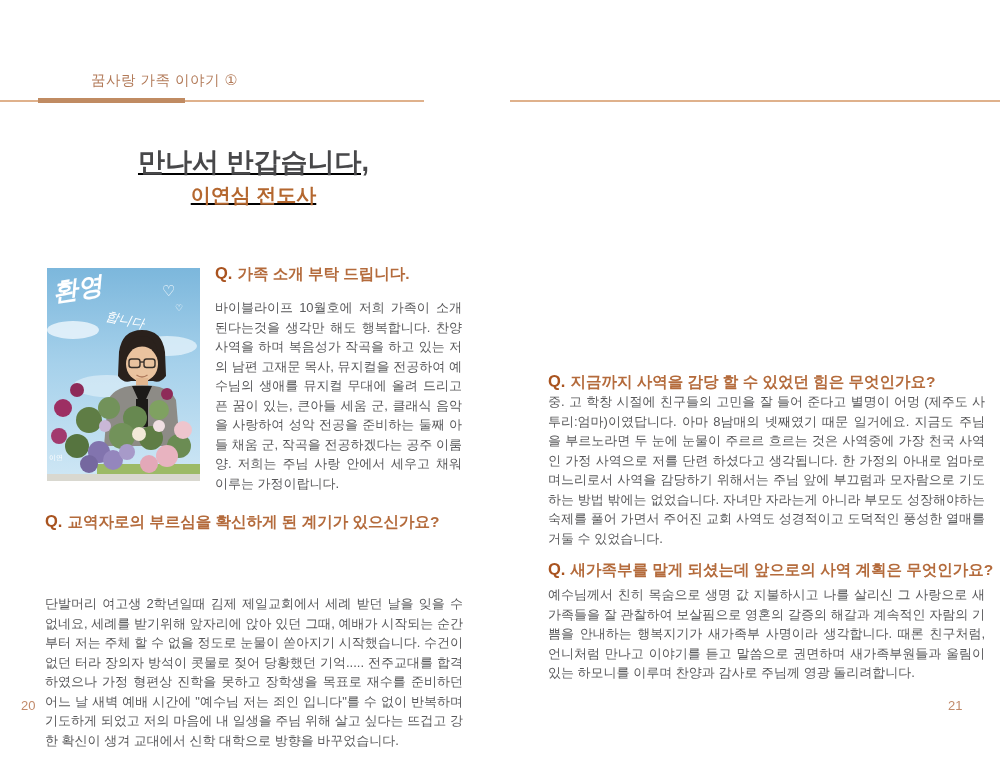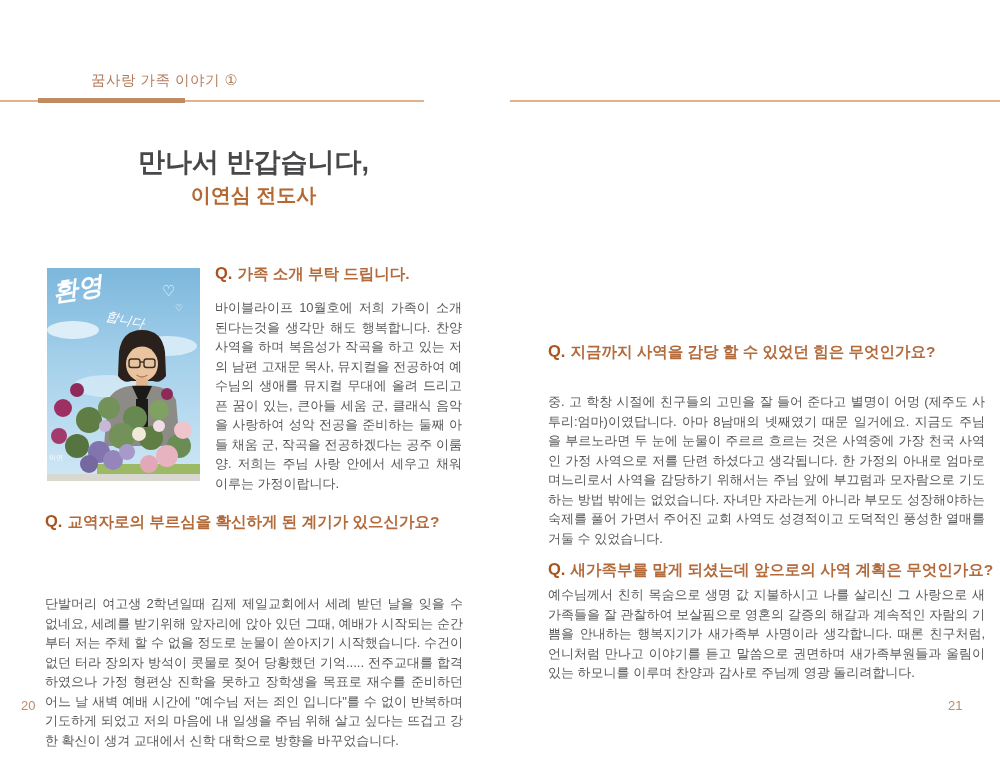--- a/index.html
+++ b/index.html
@@ -5,21 +5,21 @@
   html,body{margin:0;padding:0;background:#ffffff;}
   body{font-family:"Liberation Sans","DejaVu Sans",sans-serif;}
   .sheet{position:relative;width:1000px;height:772px;background:#ffffff;overflow:hidden;}
 
   .header-label{position:absolute;left:45px;top:71px;font-size:14.5px;letter-spacing:.5px;color:#b27a58;margin-left:46px;}
   .rule-thin{position:absolute;top:100px;height:2px;background:#dfb18c;}
   .rule-thin.left{left:0;width:424px;}
   .rule-thin.right{left:510px;width:490px;}
   .rule-thick{position:absolute;left:38px;top:98px;width:147px;height:5px;background:#c08b62;}
 
-  .title{position:absolute;left:45px;top:146px;width:417px;text-align:center;font-weight:bold;line-height:33px;}
+  .title{position:absolute;left:45px;top:146px;width:417px;text-align:center;font-weight:bold;line-height:33px;text-decoration:underline;}
   .title .t1{font-size:27px;color:#48484a;display:block;}
   .title .t2{font-size:20px;color:#b4672f;display:block;}
 
   .intro{position:absolute;left:45px;top:234px;width:417px;font-size:13px;color:#565658;line-height:19px;}
 
   .photo{position:absolute;left:47px;top:268px;width:153px;height:213px;}
   .photo svg{display:block;}
 
   .q-heading{position:absolute;font-weight:bold;white-space:nowrap;}
   .q-heading .q-mark{font-size:16.5px;font-weight:800;color:#a9531f;margin-right:5px;}
@@ -120,21 +120,21 @@
   <div class="body-text" style="left:215px;top:298px;width:247px;">바이블라이프 10월호에 저희 가족이 소개된다는것을 생각만 해도 행복합니다. 찬양 사역을 하며 복음성가 작곡을 하고 있는 저의 남편 고재문 목사, 뮤지컬을 전공하여 예수님의 생애를 뮤지컬 무대에 올려 드리고픈 꿈이 있는, 큰아들 세움 군, 클래식 음악을 사랑하여 성악 전공을 준비하는 둘째 아들 채움 군, 작곡을 전공하겠다는 공주 이룸 양. 저희는 주님 사랑 안에서 세우고 채워 이루는 가정이랍니다.</div>
 
   <div class="q-heading" style="left:45px;top:512px;">
     <span class="q-mark">Q.</span><span class="q-text">교역자로의 부르심을 확신하게 된 계기가 있으신가요?</span>
   </div>
   <div class="body-text" style="left:45px;top:546px;width:418px;margin-top:48px;">단발머리 여고생 2학년일때 김제 제일교회에서 세례 받던 날을 잊을 수 없네요, 세례를 받기위해 앞자리에 앉아 있던 그때,  예배가 시작되는 순간부터 저는 주체 할 수 없을 정도로 눈물이 쏟아지기 시작했습니다. 수건이 없던 터라 장의자 방석이 콧물로 젖어 당황했던 기억..... 전주교대를 합격하였으나 가정 형편상 진학을 못하고 장학생을 목표로 재수를 준비하던 어느 날 새벽 예배 시간에 "예수님  저는 죄인 입니다"를 수 없이 반복하며 기도하게 되었고 저의 마음에 내 일생을 주님 위해 살고 싶다는 뜨겁고 강한 확신이 생겨 교대에서 신학 대학으로 방향을 바꾸었습니다.</div>
 
   <div class="page-no left">20</div>
 
 
-  <div class="q-heading" style="left:548px;top:342px;">
+  <div class="q-heading" style="left:548px;top:372px;">
     <span class="q-mark">Q.</span><span class="q-text">지금까지 사역을 감당 할 수 있었던 힘은 무엇인가요?</span>
   </div>
   <div class="body-text" style="left:548px;top:392px;width:437px;">중. 고 학창 시절에 친구들의 고민을 잘 들어 준다고 별명이 어멍 (제주도 사투리:엄마)이였답니다. 아마 8남매의 넷째였기 때문 일거에요. 지금도 주님을 부르노라면 두 눈에 눈물이 주르르 흐르는 것은 사역중에 가장 천국 사역인 가정 사역으로 저를 단련 하셨다고 생각됩니다.  한 가정의 아내로 엄마로 며느리로서 사역을 감당하기 위해서는 주님 앞에 부끄럼과 모자람으로 기도하는 방법 밖에는 없었습니다. 자녀만 자라는게 아니라 부모도 성장해야하는 숙제를 풀어 가면서 주어진 교회 사역도 성경적이고 도덕적인 풍성한 열매를 거둘 수 있었습니다.</div>
 
   <div class="q-heading" style="left:548px;top:560px;">
     <span class="q-mark">Q.</span><span class="q-text">새가족부를 맡게 되셨는데 앞으로의 사역 계획은 무엇인가요?</span>
   </div>
   <div class="body-text" style="left:548px;top:585px;width:437px;">예수님께서 친히 목숨으로 생명 값 지불하시고 나를 살리신 그 사랑으로 새가족들을 잘 관찰하여 보살핌으로 영혼의 갈증의 해갈과 계속적인 자람의 기쁨을 안내하는 행복지기가 새가족부 사명이라 생각합니다. 때론 친구처럼, 언니처럼 만나고 이야기를 듣고 말씀으로 권면하며 새가족부원들과 울림이 있는 하모니를 이루며 찬양과 감사로 주님께 영광 돌리려합니다.</div>
 
   <div class="page-no right">21</div>

